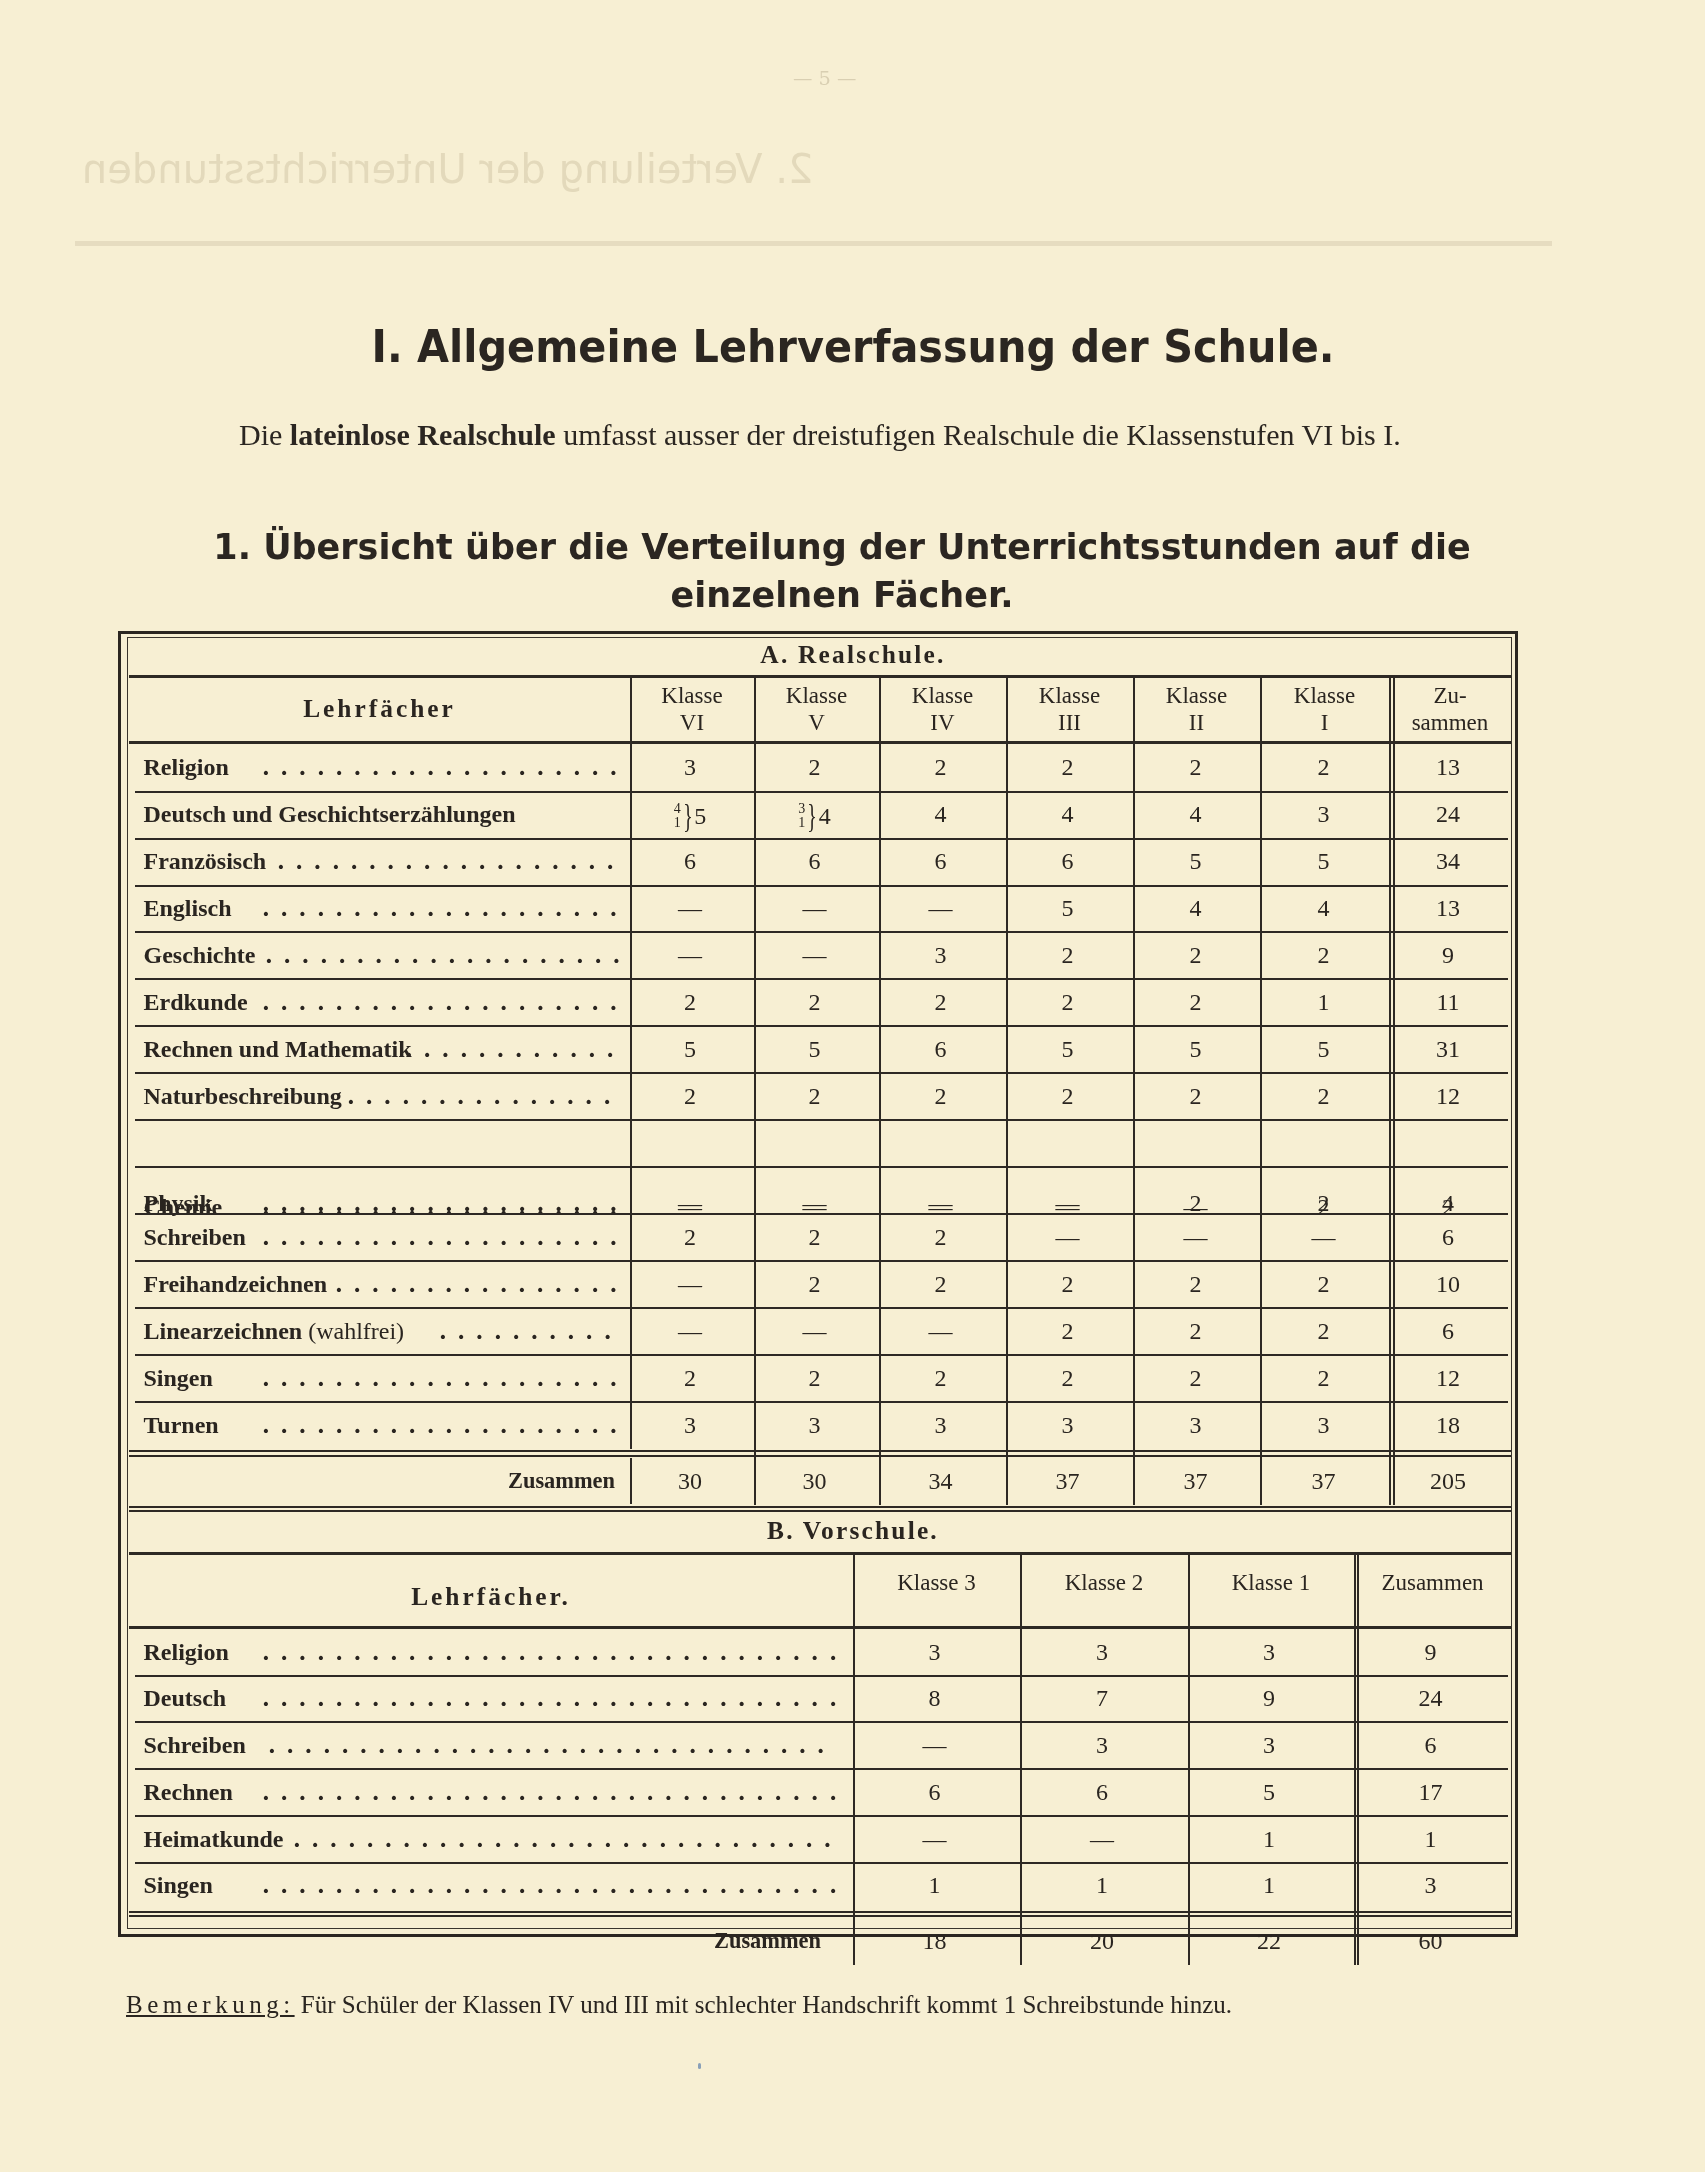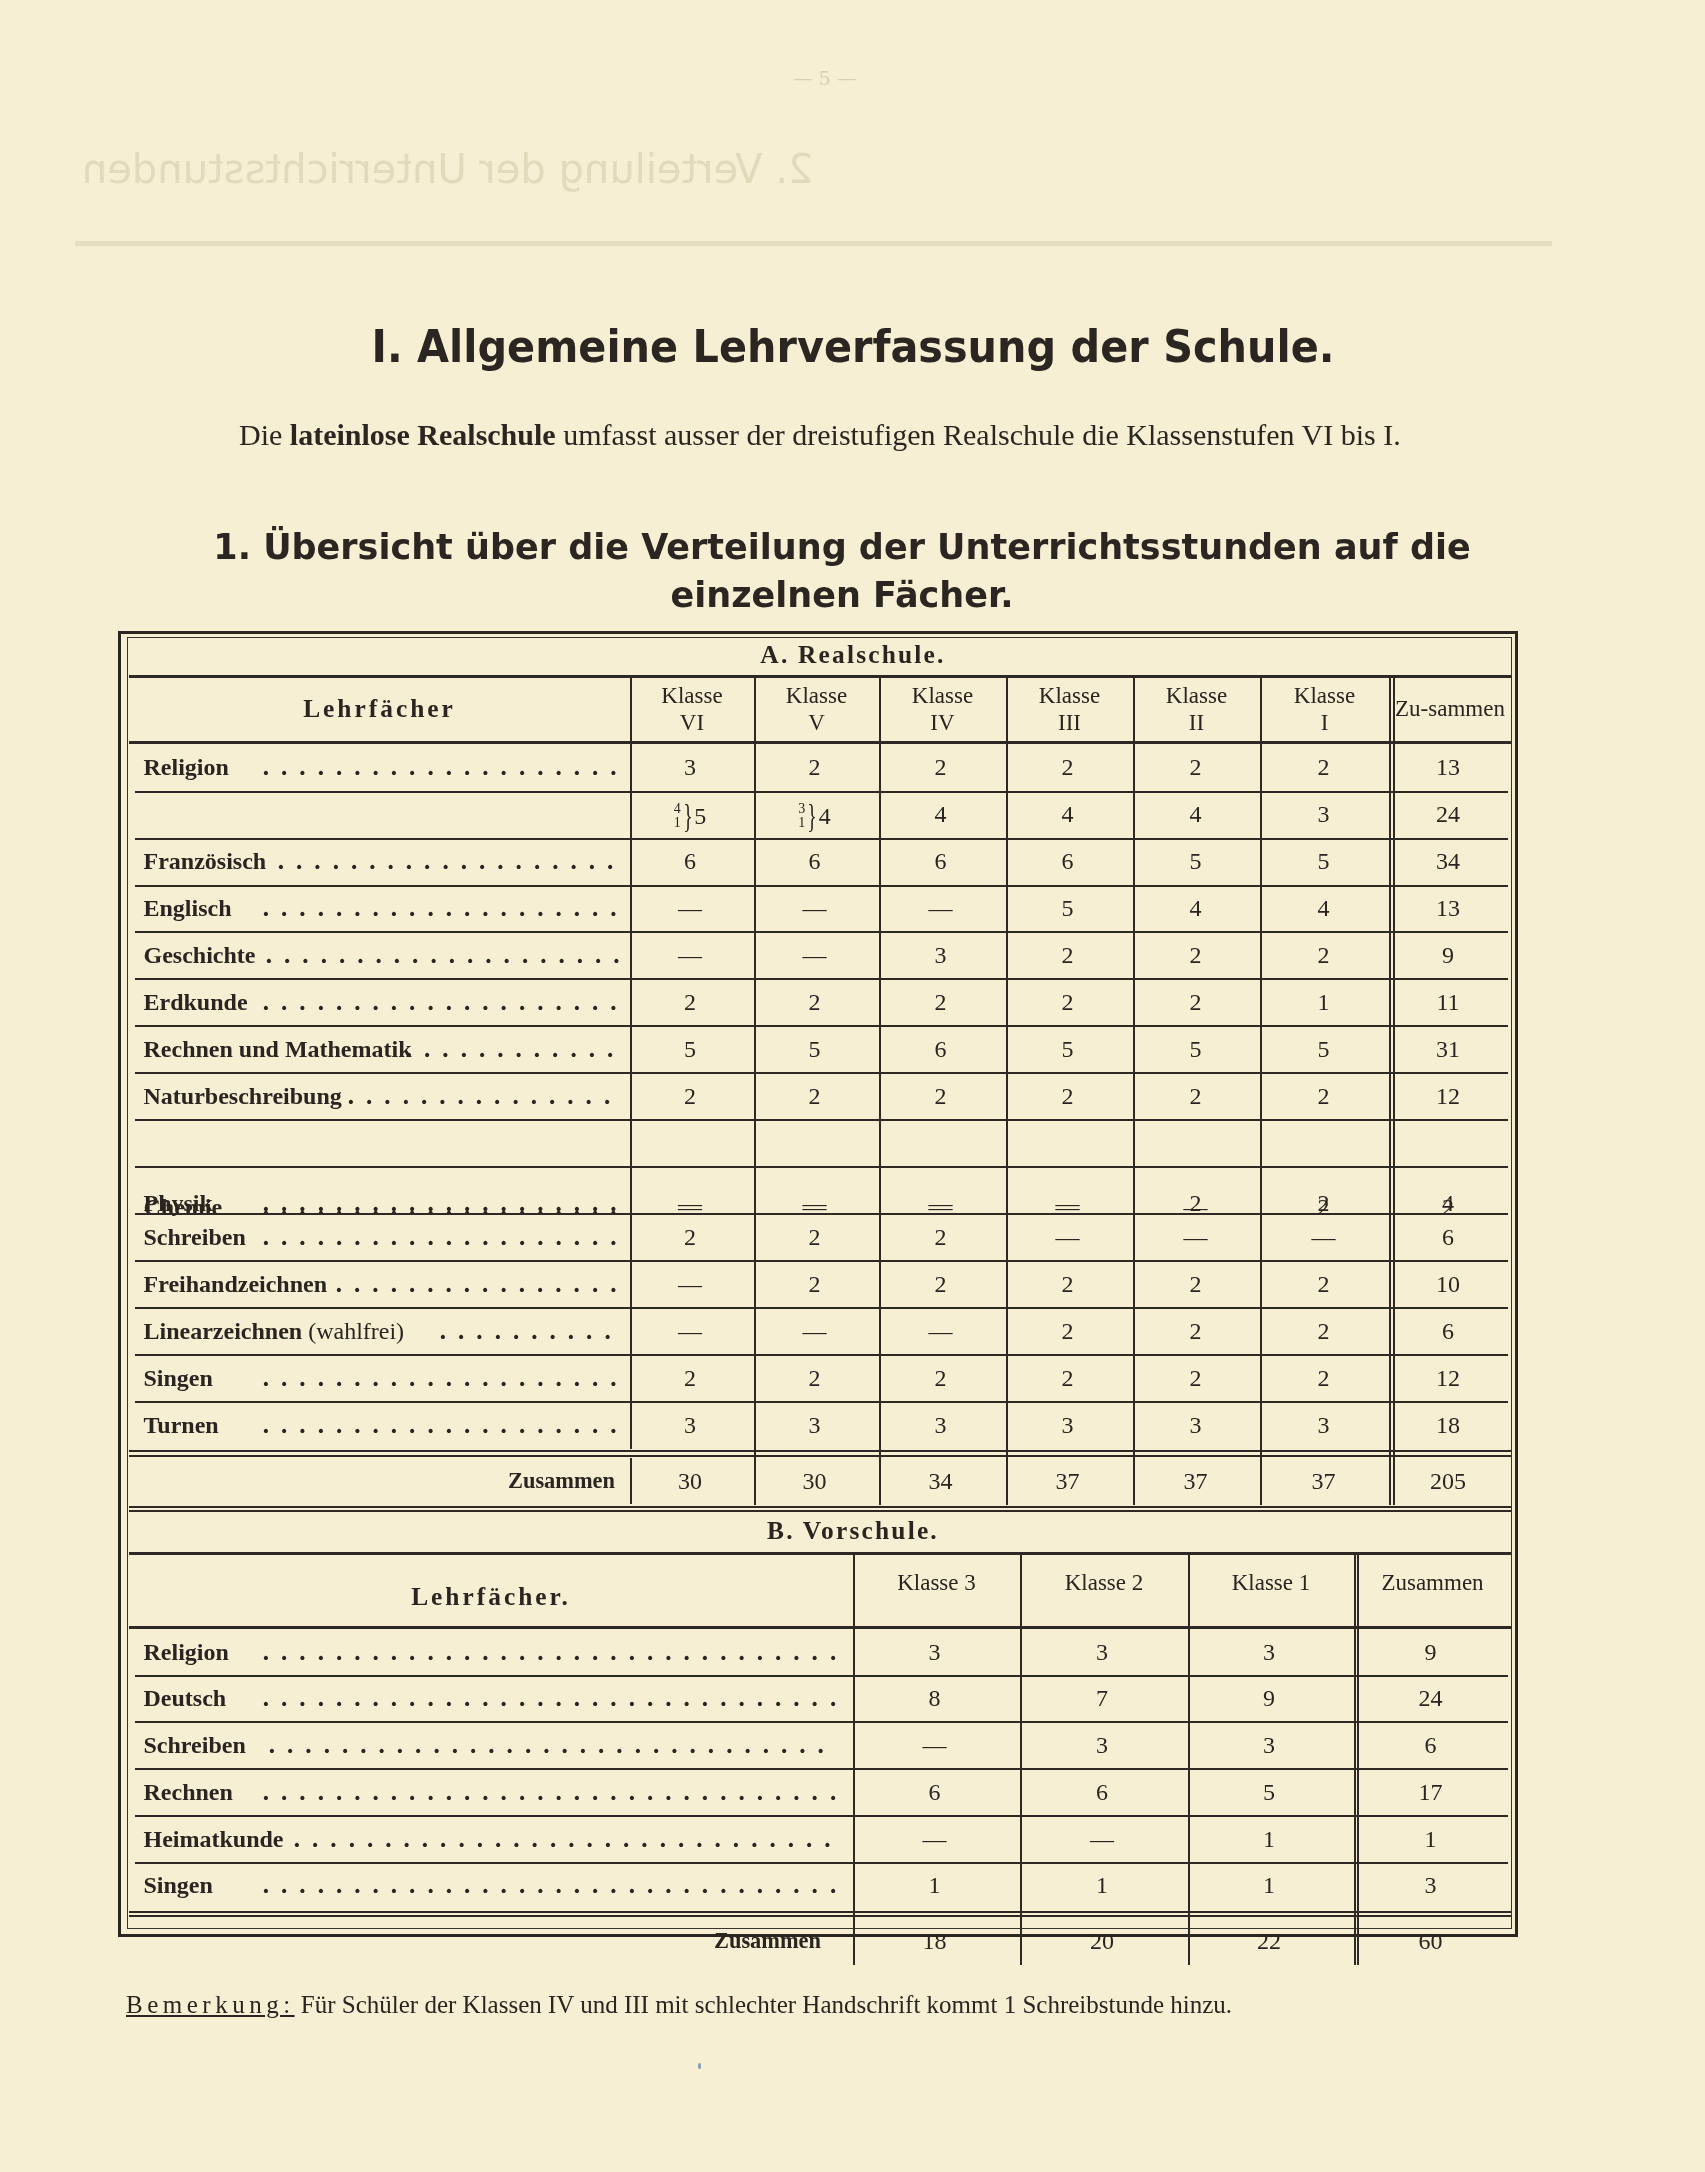--- a/index.html
+++ b/index.html
@@ -117,21 +117,21 @@
       <span>III</span>
     </div>
     <div class="hdr-cell" style="left:1133px;top:678px;width:127px;height:61px;flex-direction:column;">
       <span>Klasse</span>
       <span>II</span>
     </div>
     <div class="hdr-cell" style="left:1260px;top:678px;width:129px;height:61px;flex-direction:column;">
       <span>Klasse</span>
       <span>I</span>
     </div>
-    <div class="hdr-cell" style="left:1389px;top:678px;width:122px;height:61px;">
+    <div class="hdr-cell" style="left:1389px;top:678px;width:122px;height:61px;flex-direction:column;">
       <span>Zu-</span>
       <span>sammen</span>
     </div>
     <div class="hl" style="left:129px;top:741px;width:1382px;height:3px;"></div>
     <div class="vl" style="left:630px;top:677px;height:772px;width:2.2px;"></div>
     <div class="vl" style="left:754px;top:677px;height:828px;width:1.5px;"></div>
     <div class="vl" style="left:879px;top:677px;height:828px;width:1.5px;"></div>
     <div class="vl" style="left:1006px;top:677px;height:828px;width:1.5px;"></div>
     <div class="vl" style="left:1133px;top:677px;height:828px;width:1.5px;"></div>
     <div class="vl" style="left:1260px;top:677px;height:828px;width:1.5px;"></div>
@@ -143,20 +143,21 @@
       <div class="val" style="left: 501px; width: 124px;">3</div>
       <div class="val" style="left: 625px; width: 125px;">2</div>
       <div class="val" style="left: 750px; width: 127px;">2</div>
       <div class="val" style="left: 877px; width: 127px;">2</div>
       <div class="val" style="left: 1005px; width: 127px;">2</div>
       <div class="val" style="left: 1132px; width: 129px;">2</div>
       <div class="val" style="left: 1260px; width: 122px;">13</div>
     </div>
     <div class="hl" style="left:135px;top:791px;width:1373px;height:1.5px;"></div>
     <div class="row" style="top:791px;">
+      <div class="subject"><span>Deutsch und Geschichtserzählungen</span></div>
       <div class="val" style="left: 501px; width: 124px;"><span class="brace">
           <span class="stack">
             <span>4</span>
             <span>1</span>
           </span>
           <span class="br">}</span>
           <span>5</span>
         </span></div>
       <div class="val" style="left: 625px; width: 125px;"><span class="brace">
           <span class="stack">

